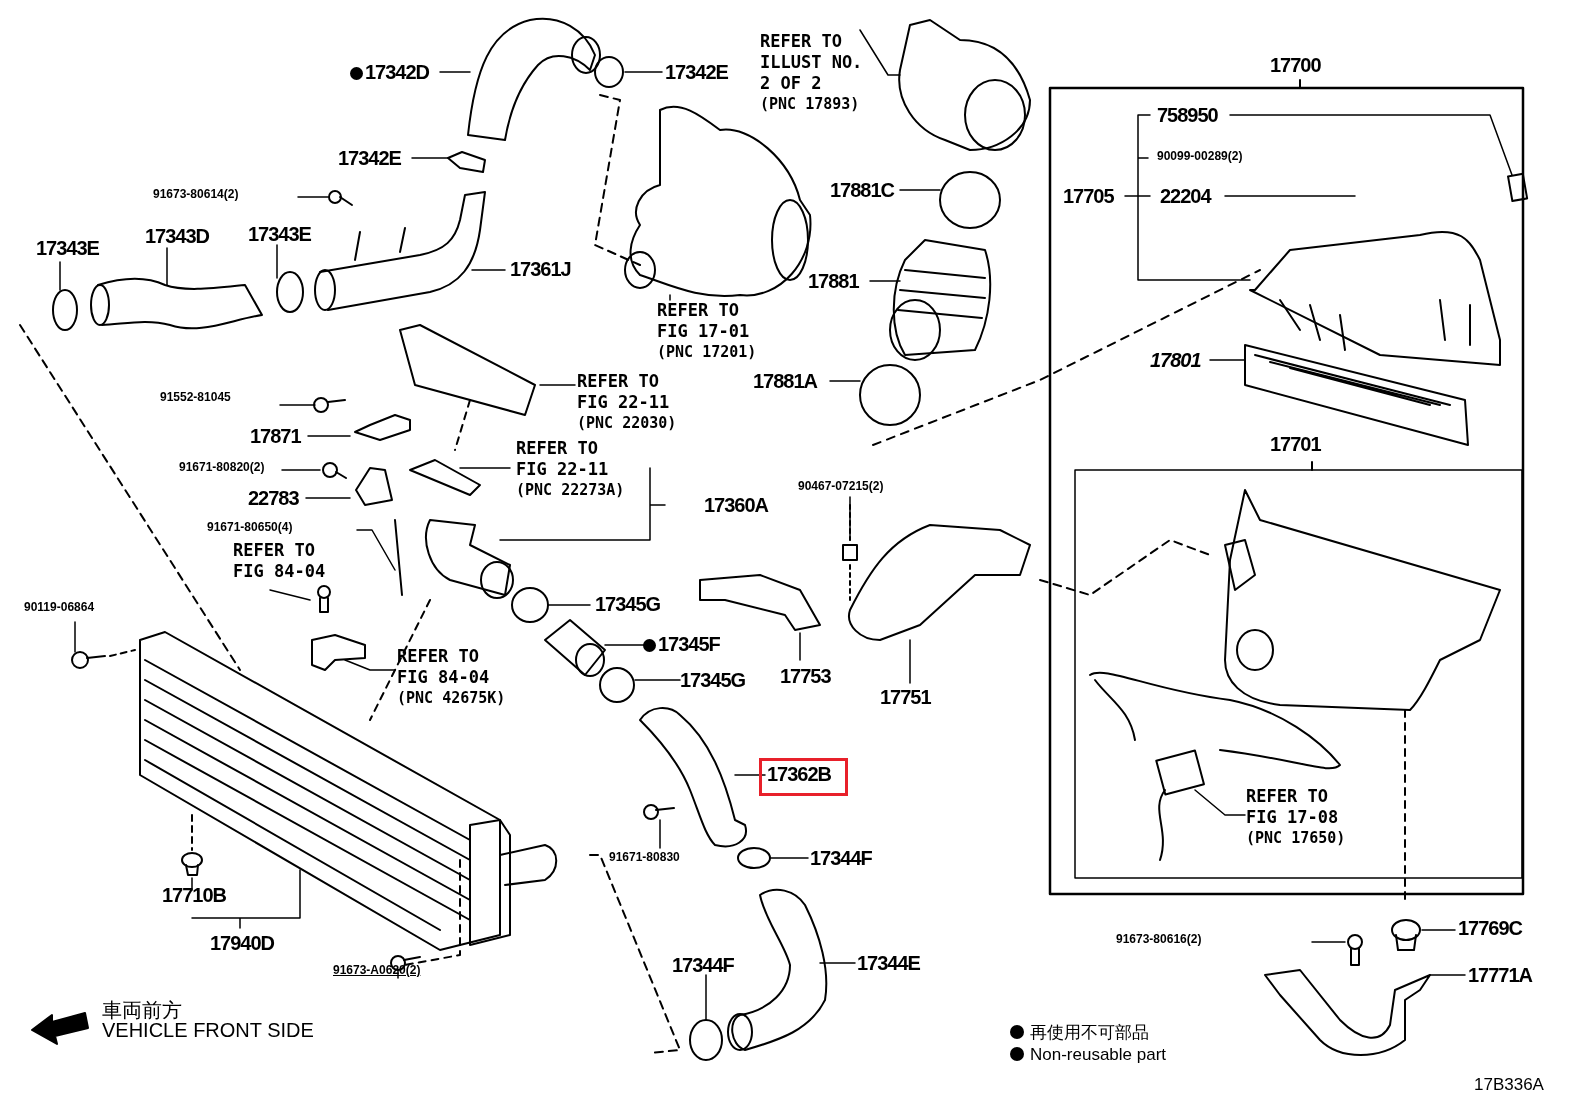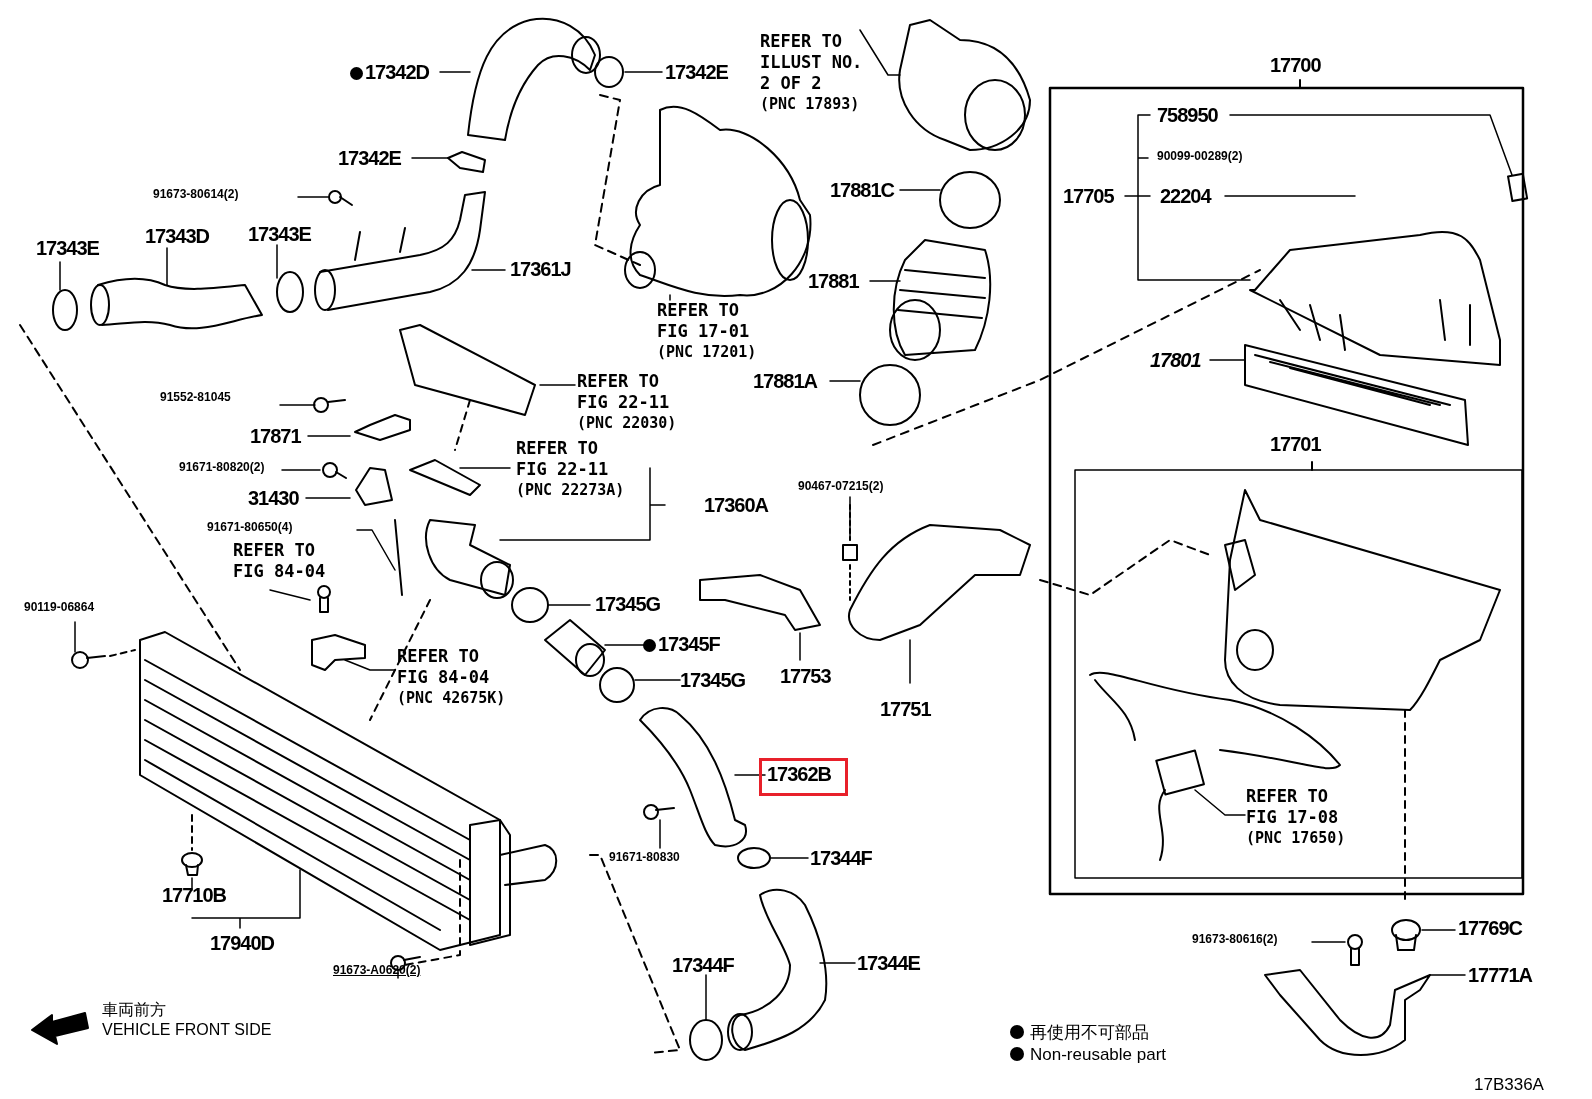--- a/index.html
+++ b/index.html
@@ -7,21 +7,21 @@
   svg#art{position:absolute;left:0;top:0;width:1592px;height:1099px;}
   .lbl{position:absolute;font-family:"Liberation Sans","DejaVu Sans",sans-serif;font-weight:bold;font-size:20px;letter-spacing:-1px;white-space:nowrap;line-height:1;}
   .sm{font-size:12px;letter-spacing:0;}
   .ref{position:absolute;font-family:"DejaVu Sans Mono","Liberation Mono",monospace;font-weight:bold;font-size:17px;line-height:21px;white-space:pre;}
   .refpnc{font-size:15px;font-weight:bold;}
   .dot{display:inline-block;width:13px;height:13px;border-radius:50%;background:#000;margin-right:2px;vertical-align:-1px;}
   .hl{position:absolute;border:3px solid #e8202a;}
   .legend{position:absolute;font-family:"Liberation Sans","DejaVu Sans",sans-serif;font-size:17px;line-height:22px;}
   .legend .dot{width:14px;height:14px;margin-right:6px;}
   .code{position:absolute;font-family:"Liberation Sans","DejaVu Sans",sans-serif;font-size:17px;}
-  .front{position:absolute;font-family:"Liberation Sans","DejaVu Sans",sans-serif;font-size:16px;line-height:20px;}
+  .front{position:absolute;font-family:"Liberation Sans","DejaVu Sans",sans-serif;font-size:20px;line-height:20px;}
 </style>
 </head>
 <body>
 
 <div id="stage">
 
 <svg id="art" viewBox="0 0 1592 1099" fill="none" stroke="#000" stroke-width="2" stroke-linecap="round" stroke-linejoin="round">
 
   <g>
     <path d="M468 135 C475 70 490 30 530 20 C560 14 585 30 595 55 L590 70 C575 55 552 50 538 65 C520 85 510 110 505 140 Z"></path>
@@ -253,29 +253,29 @@
 <div class="lbl" style="left:665px;top:62px;">17342E</div>
 <div class="lbl" style="left:338px;top:148px;">17342E</div>
 <div class="lbl sm" style="left:153px;top:188px;">91673-80614(2)</div>
 <div class="lbl" style="left:36px;top:238px;">17343E</div>
 <div class="lbl" style="left:145px;top:226px;">17343D</div>
 <div class="lbl" style="left:248px;top:224px;">17343E</div>
 <div class="lbl" style="left:510px;top:259px;">17361J</div>
 <div class="lbl sm" style="left:160px;top:391px;">91552-81045</div>
 <div class="lbl" style="left:250px;top:426px;">17871</div>
 <div class="lbl sm" style="left:135px;top:461px;margin-left:44px;">91671-80820(2)</div>
-<div class="lbl" style="left:248px;top:488px;">31430</div>
+<div class="lbl" style="left:248px;top:488px;">22783</div>
 <div class="lbl sm" style="left:207px;top:521px;">91671-80650(4)</div>
 <div class="lbl sm" style="left:24px;top:601px;">90119-06864</div>
 <div class="lbl" style="left:668px;top:495px;margin-left:36px;">17360A</div>
 <div class="lbl" style="left:595px;top:594px;">17345G</div>
 <div class="lbl" style="left:643px;top:634px;"><span class="dot"></span><span>17345F</span></div>
 <div class="lbl" style="left:680px;top:670px;">17345G</div>
 <div class="lbl" style="left:780px;top:666px;">17753</div>
-<div class="lbl" style="left:880px;top:687px;margin-top:12px;">17751</div>
+<div class="lbl" style="left:880px;top:687px;">17751</div>
 <div class="lbl sm" style="left:798px;top:480px;">90467-07215(2)</div>
 
 <div class="hl" style="left: 759px; top: 758px; width: 83px; height: 32px; border-color: rgb(232, 32, 42);"></div>
 <div class="lbl" style="left:767px;top:764px;">17362B</div>
 
 <div class="lbl sm" style="left:609px;top:851px;">91671-80830</div>
 <div class="lbl" style="left:810px;top:848px;">17344F</div>
 <div class="lbl" style="left:672px;top:955px;">17344F</div>
 <div class="lbl" style="left:857px;top:953px;">17344E</div>
 <div class="lbl" style="left:162px;top:885px;">17710B</div>
@@ -287,21 +287,21 @@
 <div class="lbl" style="left:753px;top:371px;">17881A</div>
 
 <div class="lbl" style="left:1270px;top:55px;">17700</div>
 <div class="lbl" style="left:1157px;top:105px;">758950</div>
 <div class="lbl sm" style="left:1157px;top:150px;">90099-00289(2)</div>
 <div class="lbl" style="left:1063px;top:186px;">17705</div>
 <div class="lbl" style="left:1160px;top:186px;">22204</div>
 <div class="lbl" style="left:1150px;top:350px;font-style:italic;">17801</div>
 <div class="lbl" style="left:1270px;top:434px;">17701</div>
 <div class="lbl" style="left:1458px;top:918px;">17769C</div>
-<div class="lbl sm" style="left:1192px;top:933px;">91673-80616(2)</div>
+<div class="lbl sm" style="left:1116px;top:933px;">91673-80616(2)</div>
 <div class="lbl" style="left:1468px;top:965px;">17771A</div>
 
 <div class="ref" style="left:760px;top:31px;"><div>REFER TO</div><div>ILLUST NO.</div><div>2 OF 2</div><div class="refpnc">(PNC 17893)</div></div>
 <div class="ref" style="left:657px;top:300px;"><div>REFER TO</div><div>FIG 17-01</div><div class="refpnc">(PNC 17201)</div></div>
 <div class="ref" style="left:577px;top:371px;"><div>REFER TO</div><div>FIG 22-11</div><div class="refpnc">(PNC 22030)</div></div>
 <div class="ref" style="left:516px;top:438px;"><div>REFER TO</div><div>FIG 22-11</div><div class="refpnc">(PNC 22273A)</div></div>
 <div class="ref" style="left:233px;top:540px;"><div>REFER TO</div><div>FIG 84-04</div></div>
 <div class="ref" style="left:397px;top:646px;"><div>REFER TO</div><div>FIG 84-04</div><div class="refpnc">(PNC 42675K)</div></div>
 <div class="ref" style="left:1246px;top:786px;"><div>REFER TO</div><div>FIG 17-08</div><div class="refpnc">(PNC 17650)</div></div>
 

